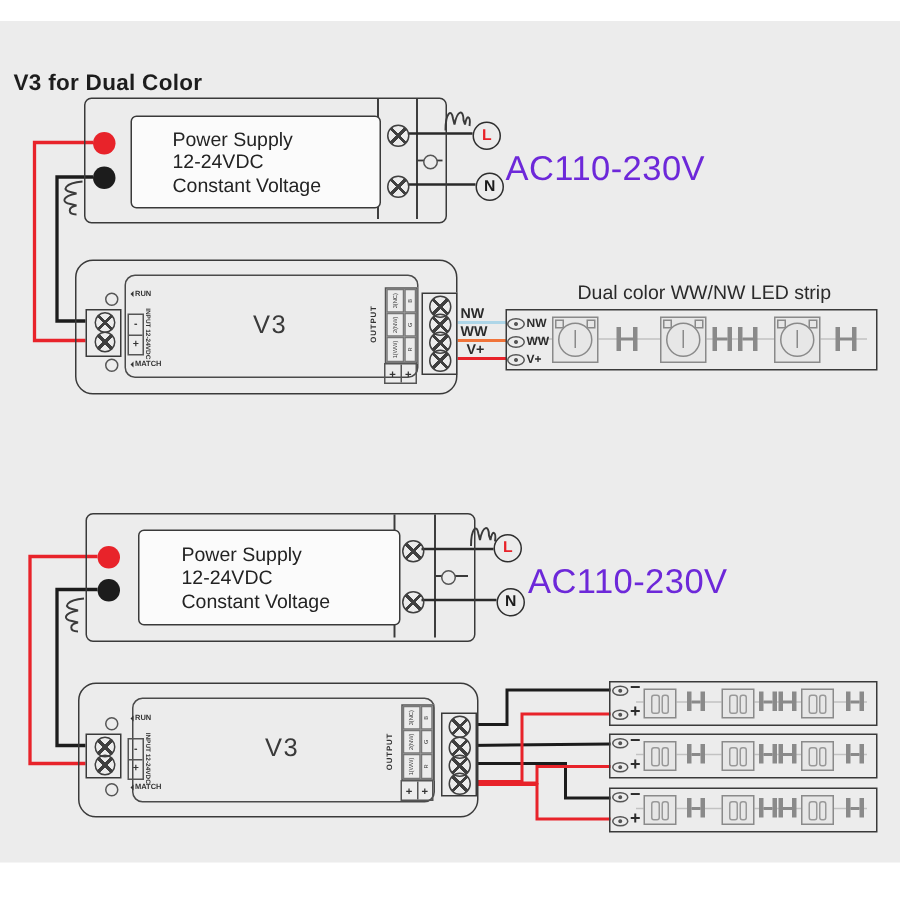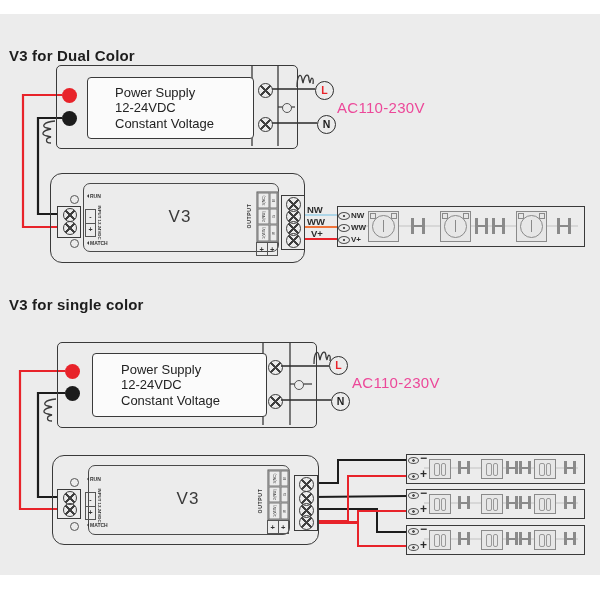--- a/index.html
+++ b/index.html
@@ -13,21 +13,21 @@
   .whitebox{position:absolute;border:1.5px solid #3a3a3a;border-radius:4px;background:#fbfbfb;}
   .tblock{position:absolute;border:1.6px solid #3a3a3a;background:#ececec;}
   .pstext{font-size:13px;line-height:15.4px;color:#232323;}
   .screw{position:absolute;border:1.2px solid #3f3f3f;border-radius:50%;background:
      linear-gradient(45deg,transparent 44%,#3f3f3f 44% 56%,transparent 56%),
      linear-gradient(135deg,transparent 44%,#3f3f3f 44% 56%,transparent 56%);}
   .dot{position:absolute;border-radius:50%;}
   .holec{position:absolute;border:1.1px solid #555;border-radius:50%;background:#ececec;}
   .lnc{position:absolute;width:17px;height:17px;border:1.4px solid #2e2e2e;border-radius:50%;
        display:flex;align-items:center;justify-content:center;font-weight:bold;font-size:10.5px;background:#ececec;}
-  .ac{position:absolute;font-size:15px;color:#ec4899;letter-spacing:.3px;}
+  .ac{position:absolute;font-size:23px;color:#6d28d9;letter-spacing:.3px;}
   .striptitle{position:absolute;font-size:13px;color:#2a2a2a;}
   .v3name{position:absolute;font-size:17px;color:#3a3a3a;letter-spacing:1px;display:flex;align-items:center;justify-content:center;}
   .small{display:flex;align-items:center;font-size:5px;font-weight:bold;color:#333;gap:2px;}
   .tri{width:0;height:0;border:2.6px solid transparent;border-right-color:#333;margin-right:-1px;}
   .inbox{position:absolute;border:1px solid #555;display:flex;flex-direction:column;}
   .inbox span{flex:1;display:flex;align-items:center;justify-content:center;font-size:7px;font-weight:bold;color:#333;}
   .inbox span:first-child{border-bottom:1px solid #555;}
   .rot{position:absolute;display:flex;align-items:center;justify-content:center;}
   .outword{font-size:5.2px;font-weight:bold;color:#333;letter-spacing:.6px;transform:rotate(-90deg);}
   .inword{font-size:4.3px;font-weight:bold;color:#333;line-height:5px;text-align:center;transform:rotate(90deg);white-space:nowrap;}
@@ -168,20 +168,21 @@
   <div class="tblock" style="left:281px;top:195px;width:22px;height:53px;"></div>
   <div class="screw" style="left:285.5px;top:196.5px;width:13px;height:13px;"></div>
   <div class="screw" style="left:285.5px;top:208.5px;width:13px;height:13px;"></div>
   <div class="screw" style="left:285.5px;top:220.5px;width:13px;height:13px;"></div>
   <div class="screw" style="left:285.5px;top:232.5px;width:13px;height:13px;"></div>
 
   <div class="padlbl" style="left:307px;top:204px;font-size:9.5px;">NW</div>
   <div class="padlbl" style="left:307px;top:216px;font-size:9.5px;">WW</div>
   <div class="padlbl" style="left:311px;top:228px;font-size:9.5px;">V+</div>
 
+  <div class="striptitle" style="left:385px;top:187px;">Dual color WW/NW LED strip</div>
   <div class="stripbox" style="left:337px;top:206px;width:246px;height:39px;"></div>
   <div class="padoval" style="left:338px;top:212px;"></div>
   <div class="padoval" style="left:338px;top:223.5px;"></div>
   <div class="padoval" style="left:338px;top:235.5px;"></div>
   <div class="padlbl" style="left:351px;top:211px;">NW</div>
   <div class="padlbl" style="left:351px;top:222.5px;">WW</div>
   <div class="padlbl" style="left:351px;top:234.5px;">V+</div>
   <div class="chipD" style="left:368px;top:211px;">
       <i class="sq l"></i>
       <i class="sq r"></i>
@@ -195,21 +196,20 @@
   <div class="chipD" style="left:516px;top:211px;">
       <i class="sq l"></i>
       <i class="sq r"></i>
       <b class="circ"></b>
     </div>
   <div class="res" style="left:411px;top:218px;width:8px;height:16px;"></div>
   <div class="res" style="left:475px;top:218px;width:7px;height:16px;"></div>
   <div class="res" style="left:492px;top:218px;width:7px;height:16px;"></div>
   <div class="res" style="left:557px;top:218px;width:8px;height:16px;"></div>
 
-  <div class="heading" style="left:9px;top:296px;">V3 for single color</div>
 
   <div class="box" style="left:57px;top:342px;width:258px;height:84px;border-radius:5px;"></div>
   <div class="whitebox" style="left:92px;top:353px;width:173px;height:62px;">
     <div class="pstext" style="padding:8px 0 0 28px;">
       <div>Power Supply</div>
       <div>12-24VDC</div>
       <div>Constant Voltage</div>
     </div>
   </div>
   <div class="dot" style="left:64.5px;top:363.5px;width:15px;height:15px;background:#e8232a;"></div>

